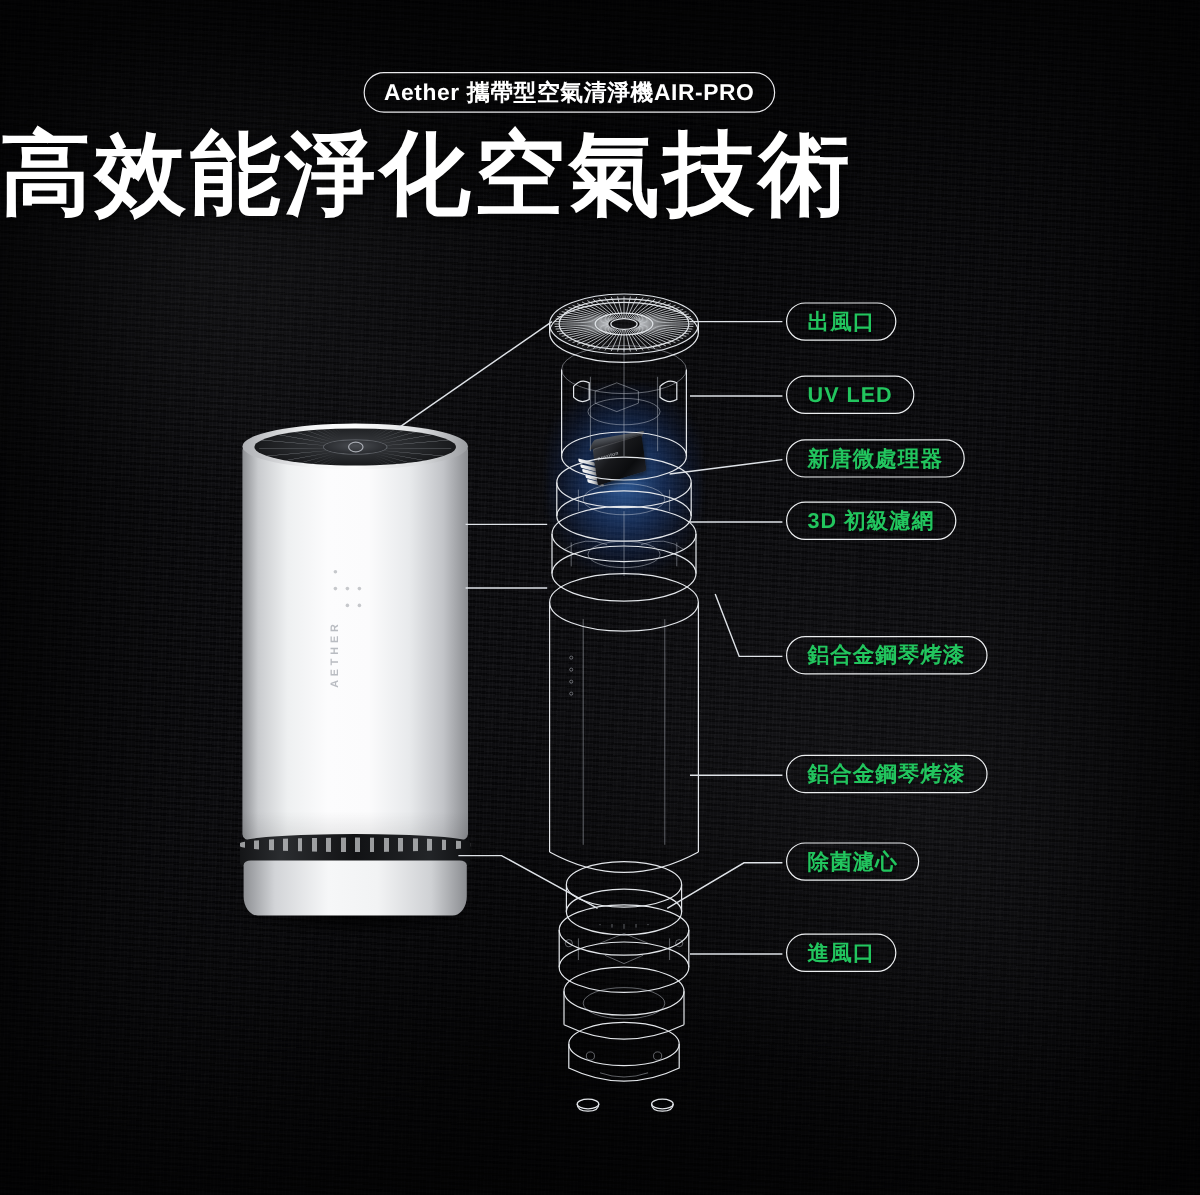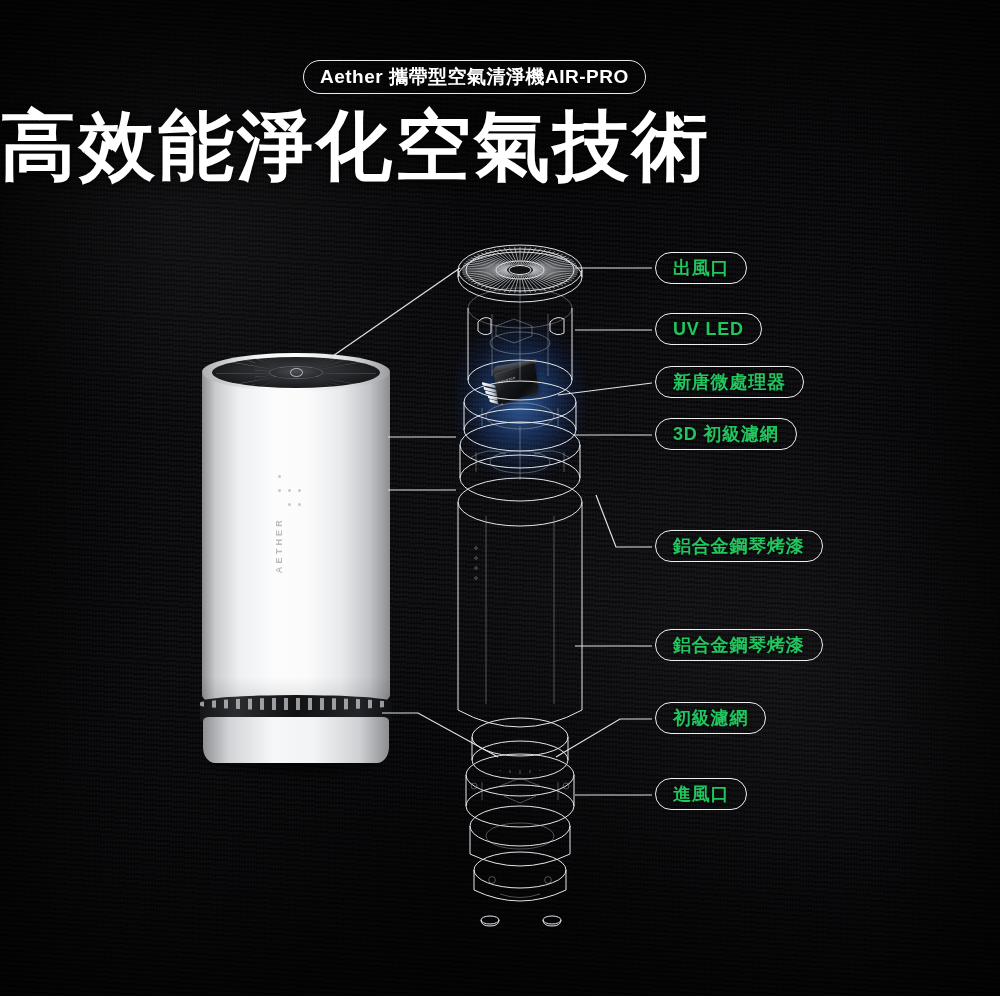--- a/index.html
+++ b/index.html
@@ -495,15 +495,15 @@
   <line x1="575" y1="795" x2="652" y2="795"></line>
 </svg>
 
 <div id="callouts">
     <div class="pill" style="left: 655px; top: 252px;">出風口</div>
     <div class="pill" style="left: 655px; top: 313px;">UV LED</div>
     <div class="pill" style="left: 655px; top: 366px; font-family: Liberation Serif, serif;">新唐微處理器</div>
     <div class="pill" style="left: 655px; top: 418px;">3D 初級濾網</div>
     <div class="pill" style="left: 655px; top: 530px;">鋁合金鋼琴烤漆</div>
     <div class="pill" style="left: 655px; top: 629px;">鋁合金鋼琴烤漆</div>
-    <div class="pill" style="left: 655px; top: 702px;">初級濾網</div>
+    <div class="pill" style="left: 655px; top: 702px;">除菌濾心</div>
     <div class="pill" style="left: 655px; top: 778px;">進風口</div>
   </div>
 
 </body></html>

